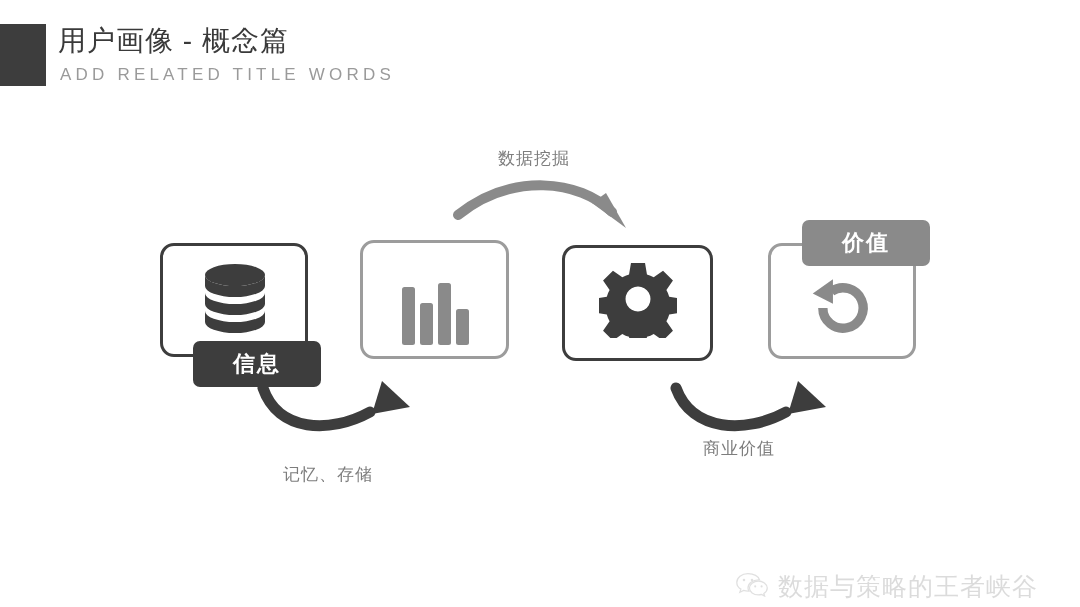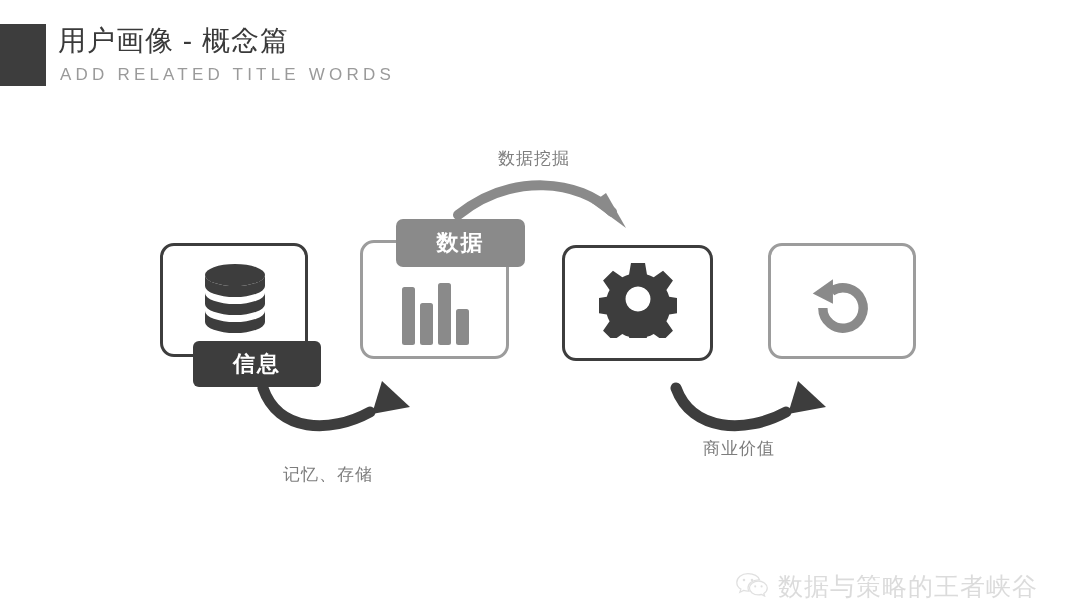--- a/index.html
+++ b/index.html
@@ -85,21 +85,21 @@
     border-radius: 7px;
     display: flex;
     align-items: center;
     justify-content: center;
     font-size: 22px;
     font-weight: 700;
     color: #ffffff;
     letter-spacing: 2px;
     line-height: 1;
   }
-  .chip.dark  { background: #3d3d3d; border-radius: 6px; }
+  .chip.dark  { background: #3d3d3d; }
   .chip.light { background: #8a8a8a; }
 
   #chip-info      { left: 193px; top: 341px; width: 128px; height: 46px; }
   #chip-data      { left: 396px; top: 219px; width: 129px; height: 48px; }
   #chip-knowledge { left: 598px; top: 341px; width: 128px; height: 46px; }
   #chip-value     { left: 802px; top: 220px; width: 128px; height: 46px; }
 
   
   #arrow-layer {
     position: absolute;
@@ -191,23 +191,20 @@
 
   <div class="card-icon" id="icon-barchart">
     <svg width="70" height="72" viewBox="0 0 70 72" xmlns="http://www.w3.org/2000/svg">
       <rect x="2" y="14" width="13" height="58" rx="2.5" fill="#8a8a8a"></rect>
       <rect x="20" y="30" width="13" height="42" rx="2.5" fill="#8a8a8a"></rect>
       <rect x="38" y="10" width="13" height="62" rx="2.5" fill="#8a8a8a"></rect>
       <rect x="56" y="36" width="13" height="36" rx="2.5" fill="#8a8a8a"></rect>
     </svg>
   </div>
 
-  <div class="chip light" id="chip-data">
-    <span>数据</span>
-  </div>
 
   <div class="card dark" id="card-knowledge"></div>
 
   <div class="card-icon" id="icon-gear">
     <svg width="78" height="78" viewBox="0 0 100 100" xmlns="http://www.w3.org/2000/svg">
       <path fill="#3d3d3d" fill-rule="evenodd" d="
         M41 4 h18 l2.5 14.5 a33 33 0 0 1 8.6 3.6 l12-8.4 l12.7 12.7 l-8.4 12 a33 33 0 0 1 3.6 8.6 l14.5 2.5 v18 l-14.5 2.5
         a33 33 0 0 1 -3.6 8.6 l8.4 12 l-12.7 12.7 l-12 -8.4 a33 33 0 0 1 -8.6 3.6 l-2.5 14.5 h-18 l-2.5 -14.5
         a33 33 0 0 1 -8.6 -3.6 l-12 8.4 l-12.7 -12.7 l8.4 -12 a33 33 0 0 1 -3.6 -8.6 l-14.5 -2.5 v-18 l14.5 -2.5
         a33 33 0 0 1 3.6 -8.6 l-8.4 -12 l12.7 -12.7 l12 8.4 a33 33 0 0 1 8.6 -3.6 z
@@ -218,20 +215,23 @@
 
   <div class="card light" id="card-value"></div>
 
   <div class="card-icon" id="icon-refresh">
     <svg width="72" height="72" viewBox="0 0 100 100" xmlns="http://www.w3.org/2000/svg">
       <path fill="none" stroke="#8a8a8a" stroke-width="13" stroke-linecap="butt" d="M 22 50 a 28 28 0 1 0 12 -23"></path>
       <path fill="#8a8a8a" d="M 36 10 L 36 44 L 8 30 Z"></path>
     </svg>
   </div>
 
+  <div class="chip light" id="chip-value">
+    <span>价值</span>
+  </div>
 
   <div class="arrow-label" id="label-mining">数据挖掘</div>
 
   <div class="arrow-label" id="label-memory">记忆、存储</div>
 
   <div class="arrow-label" id="label-biz">商业价值</div>
 
   <div id="watermark">
     <span>
       <svg width="32" height="26" viewBox="0 0 40 32" xmlns="http://www.w3.org/2000/svg">

